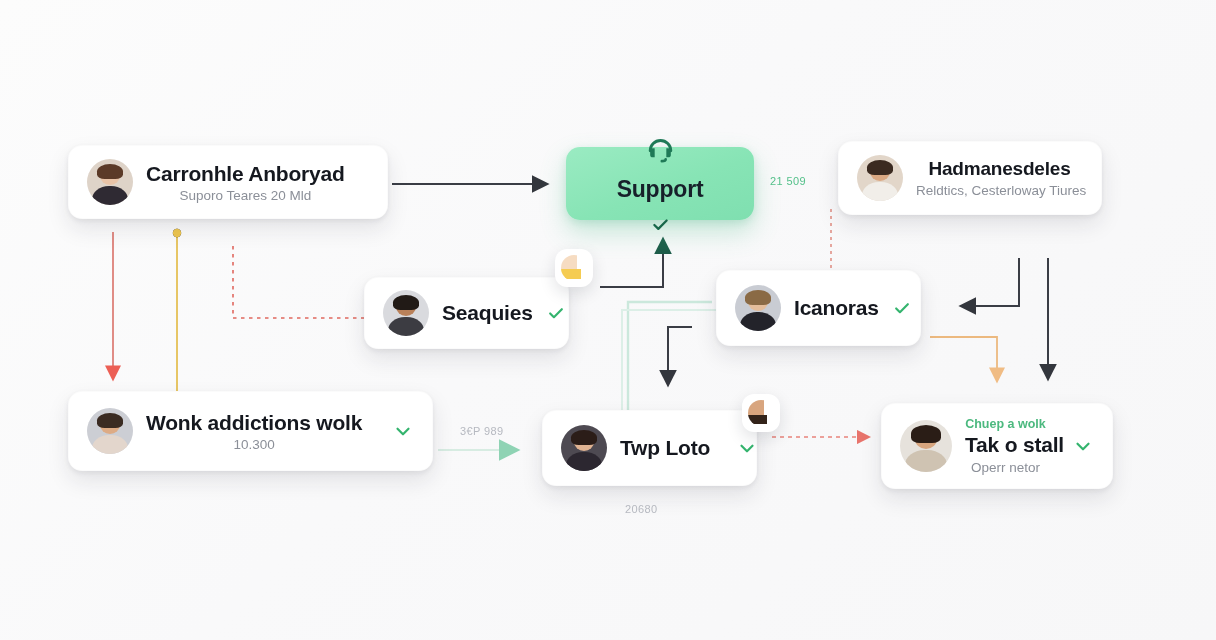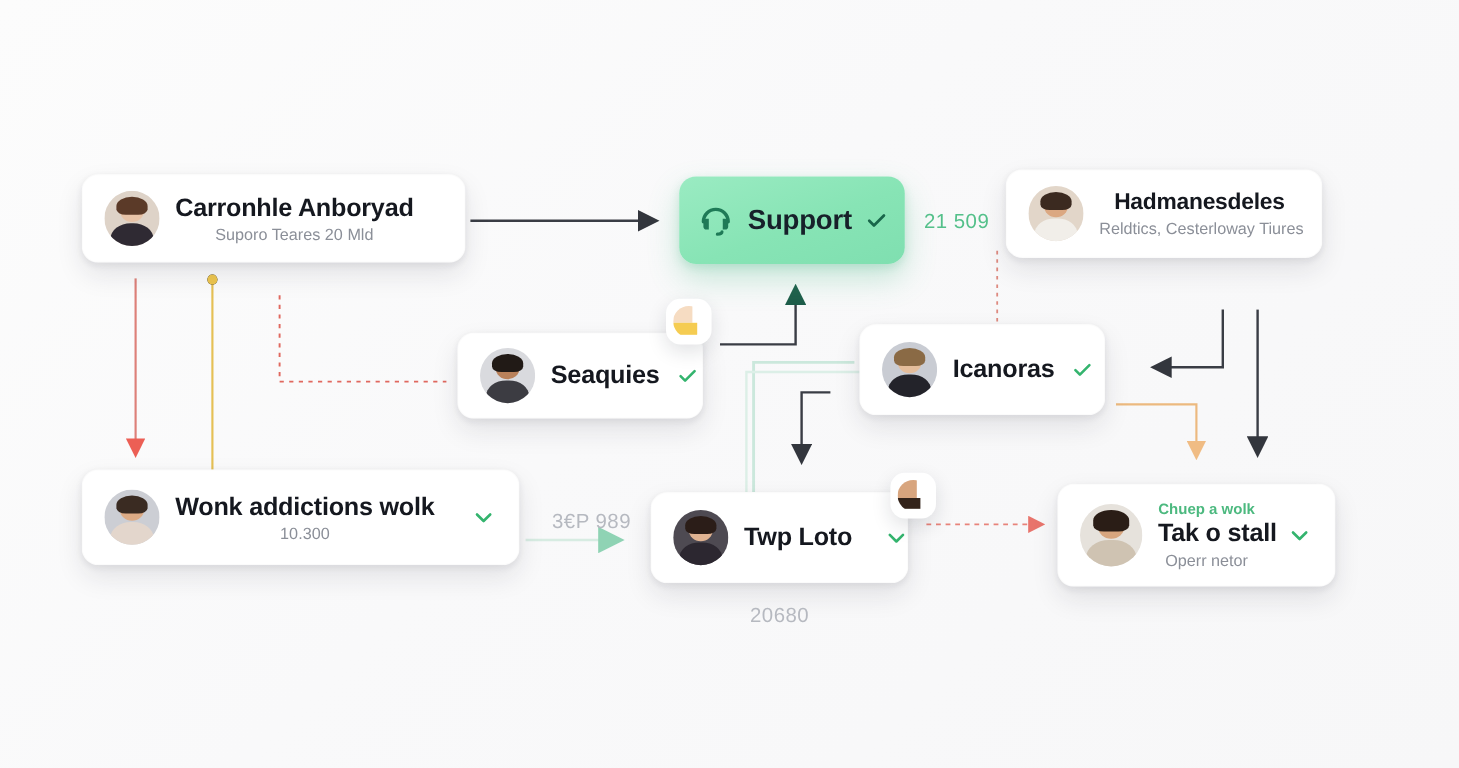--- a/index.html
+++ b/index.html
@@ -63,29 +63,30 @@
   .spacer { flex: 1 1 auto; }
 
   .mini-chip {
     position:absolute; background:#fff; border-radius:12px;
     box-shadow:0 6px 16px rgba(25,30,45,.13);
     padding:6px; display:flex; align-items:center; justify-content:center;
   }
   .mini-av { width:26px; height:26px; border-radius:50%; overflow:hidden; position:relative; }
 
   .tag {
-    position:absolute; font-size:17px; letter-spacing:.4px; white-space:nowrap;
+    position:absolute; font-size:11px; letter-spacing:.4px; white-space:nowrap;
   }
   .tag.green { color:#54c08a; }
   .tag.grey { color:#b6b9c0; }
 
   #support-card {
     background: linear-gradient(160deg,#9aebc2 0%, #87e4b5 55%, #7fdfb0 100%);
     box-shadow: 0 12px 26px rgba(80,190,140,.30), 0 3px 8px rgba(60,170,120,.18);
     border: none;
+    flex-direction: column;
   }
   #support-card .title { color:#17202a; font-size:23px; }
 
   .headset {
     width:34px;height:34px;flex:0 0 34px;display:flex;align-items:center;justify-content:center;
   }
 </style>
 </head>
 <body>
 
@@ -179,21 +180,21 @@
       <div class="body" style="background:#f1eee9"></div>
       <div class="head" style="background:#dba882"></div>
       <div class="hair" style="background:#3b2a20"></div>
     </div>
     <div class="txt">
       <div class="title small">Hadmanesdeles</div>
       <div class="sub">Reldtics, Cesterloway Tiures</div>
     </div>
   </div>
 
-  <div class="card ghost" id="c-seaquies" style="left:381px; top:277px; width:205px; height:72px;">
+  <div class="card ghost" id="c-seaquies" style="left:364px; top:277px; width:205px; height:72px;">
     <div class="avatar">
       <div class="bg" style="background:#d9dade"></div>
       <div class="body" style="background:#3c3c42"></div>
       <div class="head" style="background:#b9815a"></div>
       <div class="hair" style="background:#211a16"></div>
     </div>
     <div class="title">Seaquies</div>
     <span class="check">
       <svg width="20" height="20" viewBox="0 0 24 24" fill="none">
         <path d="M5 12.5l4.5 4.5L19 7.5" stroke="#34b46e" stroke-width="2.6" stroke-linecap="round" stroke-linejoin="round"></path>

